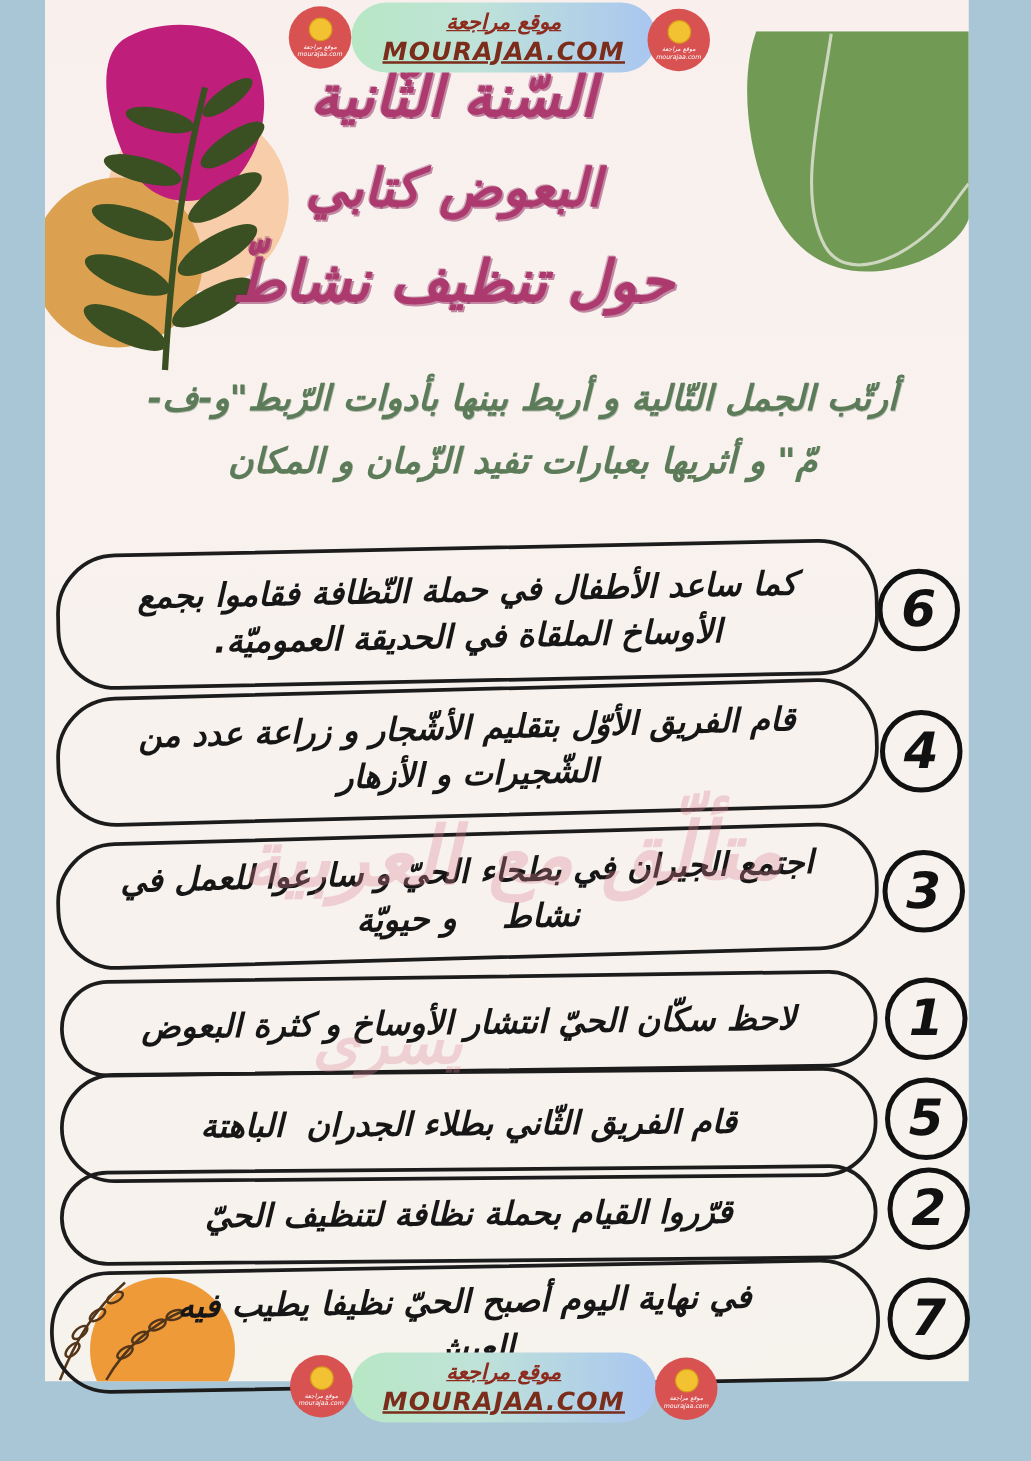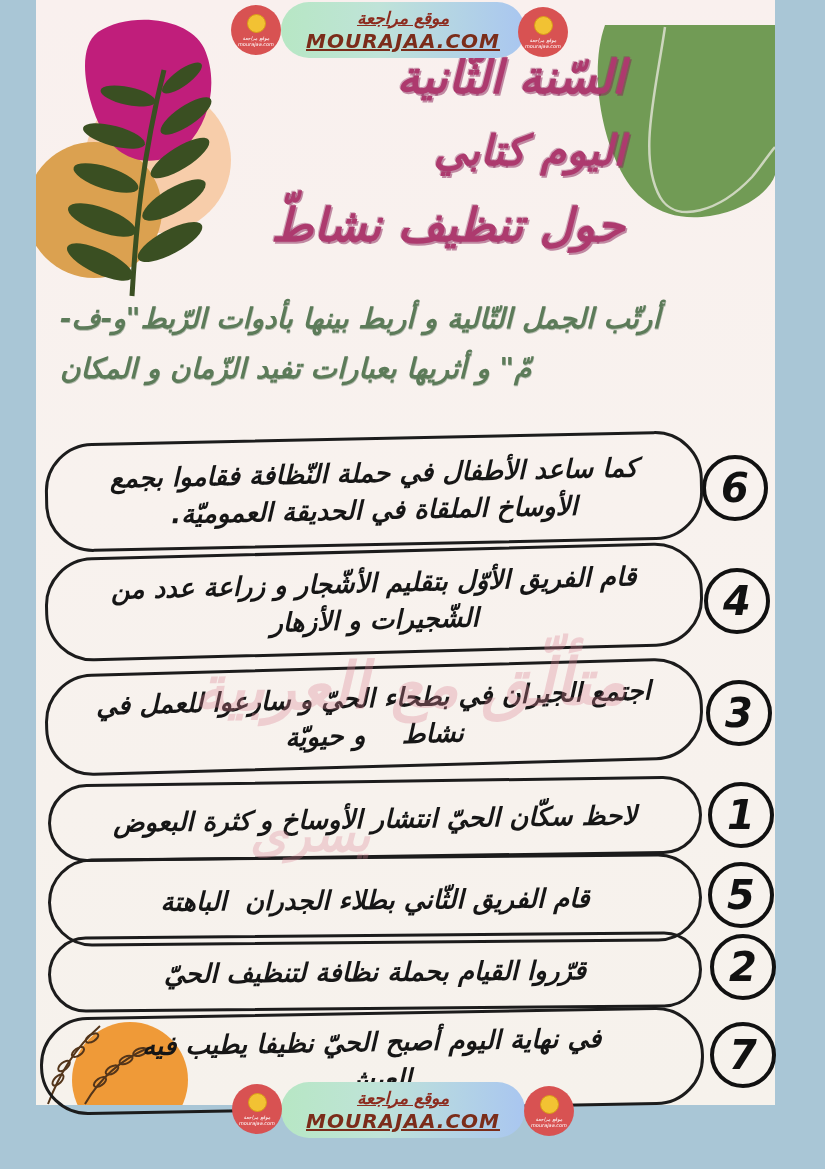--- a/index.html
+++ b/index.html
@@ -18,29 +18,29 @@
   .site-url { font-size:20px; font-weight:bold; color:#7b2c1a; text-decoration:underline; letter-spacing:1px; line-height:24px; }
   .logo { position:absolute; width:50px; height:50px; border-radius:50%; background:#d85252; z-index:31;
           display:flex; flex-direction:column; align-items:center; justify-content:center; }
   .logo .yellow { width:17px; height:17px; border-radius:50%; background:#f2c233; border:1px solid #d99d17; margin-bottom:2px; }
   .logo .lt { font-size:5px; color:#fff; line-height:6px; text-align:center; direction:rtl; }
   .logo .lu { font-size:5px; color:#fff; line-height:6px; text-align:center; }
   .logo-tl { left:231px; top:5px; } .logo-tr { left:518px; top:7px; }
   .logo-bl { left:232px; top:1084px; } .logo-br { left:524px; top:1086px; }
 
   
-  .title-line { position:absolute; left:36px; width:589px; text-align:right; direction:rtl;
+  .title-line { position:absolute; left:36px; width:589px; text-align:center; direction:rtl;
                 color:#ad3a6e; font-weight:bold; z-index:5;
-                text-shadow:1.5px 1.5px 0 rgba(136,32,86,.5), -1px -1px 0 rgba(136,32,86,.35); }
+                text-shadow:1.5px 1.5px 0 rgba(136,32,86,.5), -1px -1px 0 rgba(136,32,86,.35);padding-left:32px; }
   .title-1 { top:50px; font-size:46px; }
   .title-2 { top:126px; font-size:42px; }
   .title-3 { top:198px; font-size:46px; }
 
   
-  .instructions { position:absolute; top:294px; left:60px; width:716px; text-align:left; direction:rtl;
+  .instructions { position:absolute; top:294px; left:60px; width:716px; text-align:center; direction:rtl;
                   color:#5c7b59; font-weight:bold; font-size:28px; line-height:50px; z-index:5;
                   text-shadow:.5px .5px 0 rgba(70,100,70,.4); }
 
   
   .item { position:absolute; left:0; width:825px; z-index:6; }
   .item .box { position:absolute; border:3px solid #1c1c1c; border-radius:48px; background:transparent;
                display:flex; flex-direction:column; align-items:center; justify-content:center;
                direction:rtl; color:#161616; font-weight:bold; font-size:26px; line-height:37px; text-align:center; }
   .item .num { position:absolute; width:58px; height:58px; border:4px solid #111; border-radius:50%;
                display:flex; align-items:center; justify-content:center;
@@ -119,21 +119,21 @@
     <div class="lt">موقع مراجعة</div>
     <div class="lu">mourajaa.com</div>
   </div>
   <div class="logo logo-tr">
     <div class="yellow"></div>
     <div class="lt">موقع مراجعة</div>
     <div class="lu">mourajaa.com</div>
   </div>
 
   <div class="title-line title-1">السّنة الثّانية</div>
-  <div class="title-line title-2">اليوم كتابي</div>
+  <div class="title-line title-2">البعوض كتابي</div>
   <div class="title-line title-3">حول تنظيف نشاطّ</div>
 
   <div class="instructions">
     <div>أرتّب الجمل التّالية و أربط بينها بأدوات الرّبط"و-ف-</div>
     <div>مّ" و أثريها بعبارات تفيد الزّمان و المكان</div>
   </div>
 
   <div class="item" id="it0">
     <div class="num">6</div>
     <div class="box">

